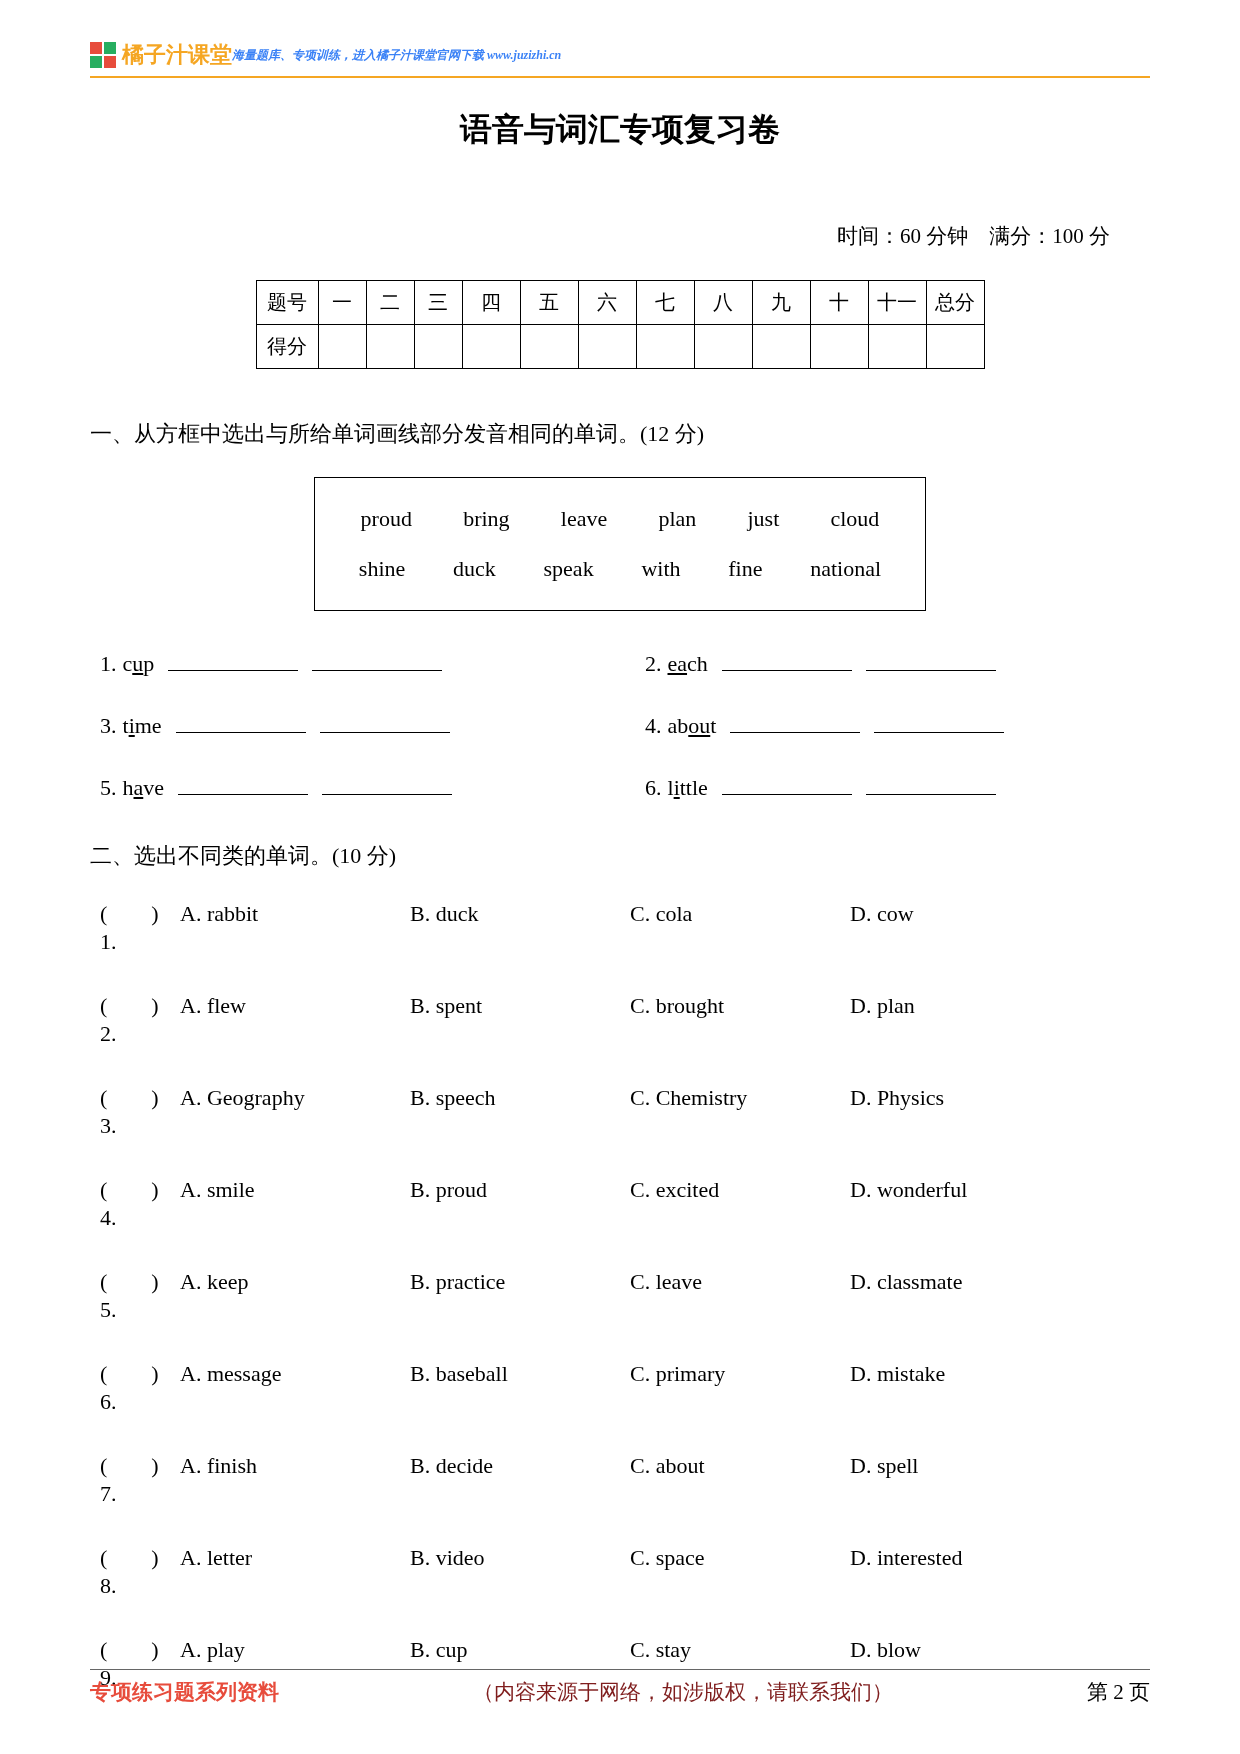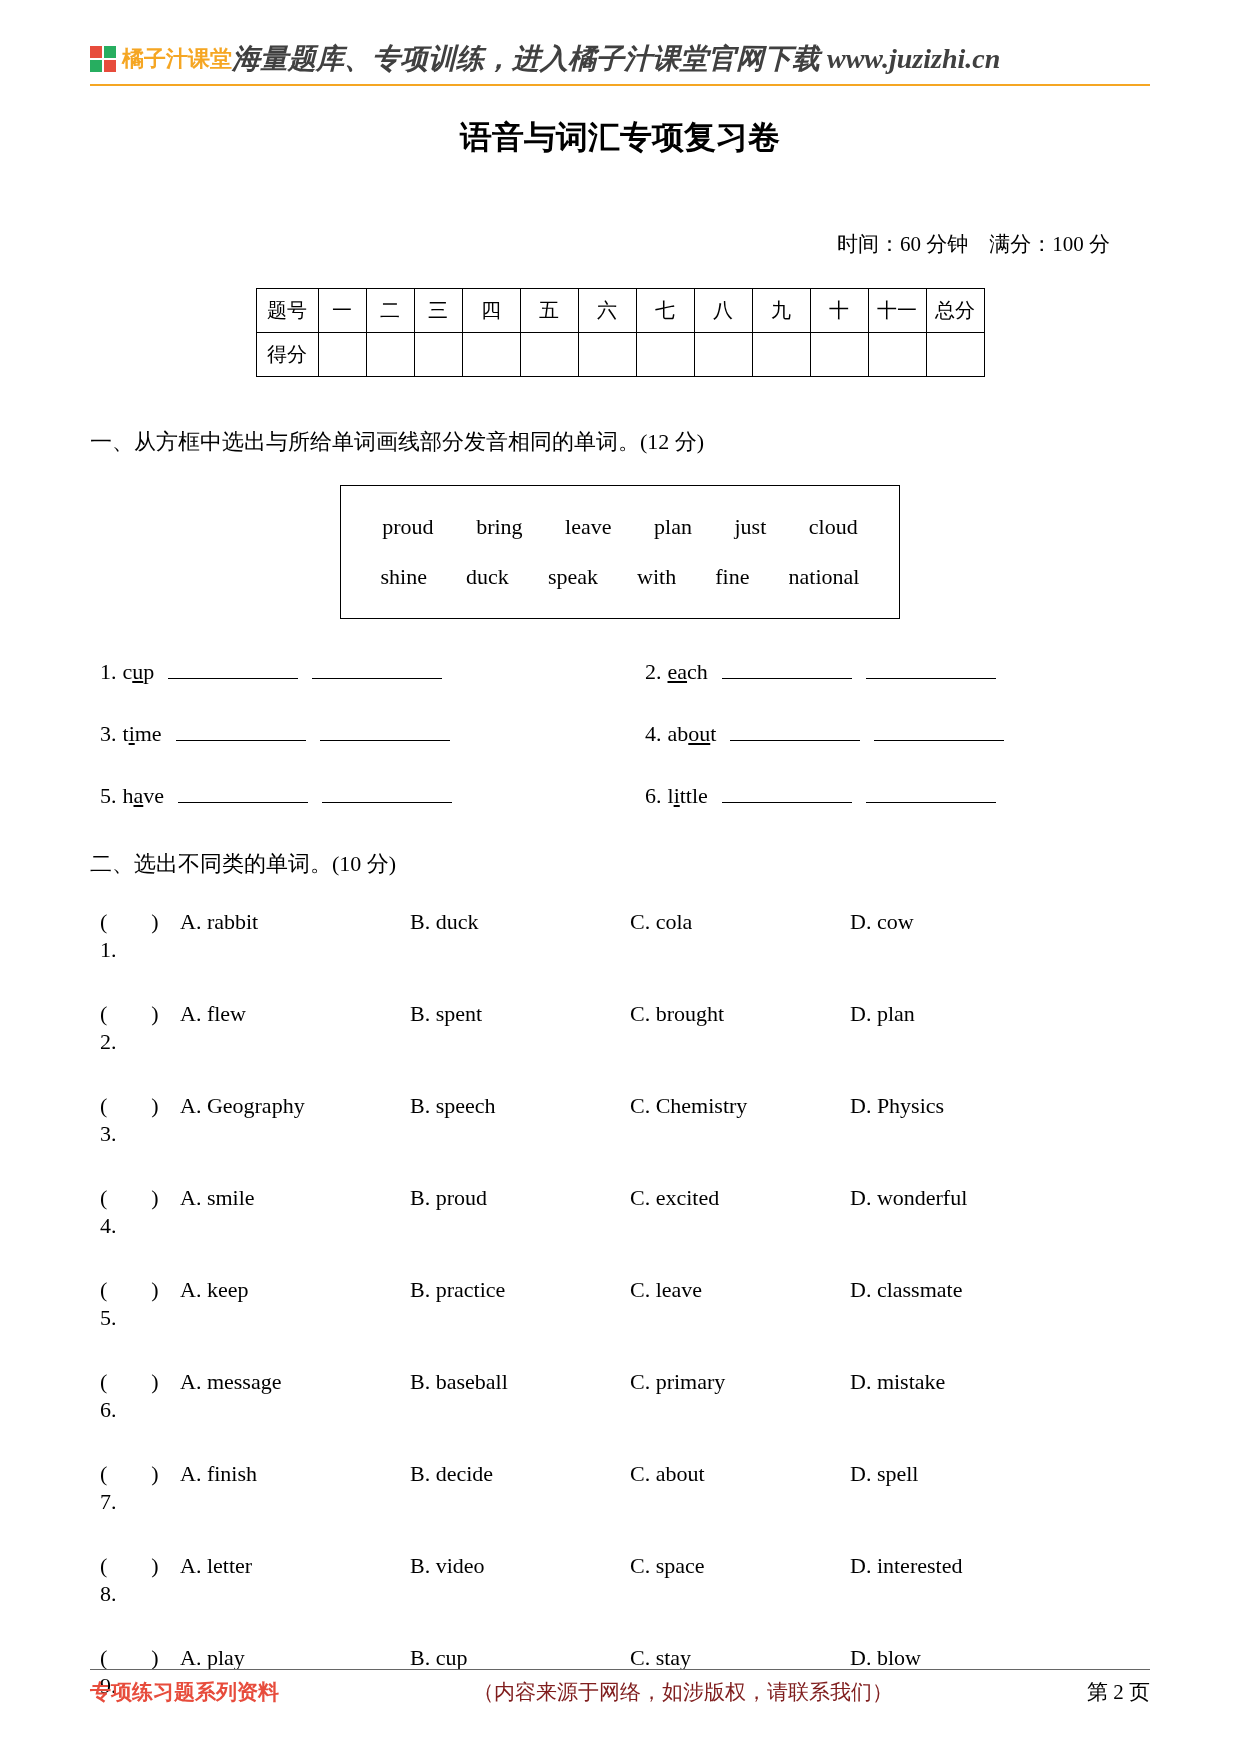--- a/index.html
+++ b/index.html
@@ -38,22 +38,22 @@
     .logo-text {
       font-family: "Microsoft YaHei", sans-serif;
       font-weight: bold;
       color: #f5a623;
       font-size: 22px;
     }
     .header-right {
       font-family: "KaiTi", "楷体", serif;
       font-weight: bold;
       font-style: italic;
-      font-size: 28px;
-      color: #404040;
+      font-size: 12px;
+      color: #3b82f6;
     }
     .title {
       text-align: center;
       font-family: Liberation Mono, monospace;
       font-weight: bold;
       font-size: 32px;
       margin: 30px 0 70px 0;
     }
     .meta {
       text-align: right;
@@ -74,21 +74,21 @@
       height: 40px;
     }
     .score-table td:first-child { min-width: 62px; }
     .score-table td.wide { min-width: 58px; }
     .section-title {
       font-size: 22px;
       margin: 28px 0 28px 0;
     }
     .word-box {
       border: 1px solid #000;
-      width: 560px;
+      width: 612px;
       margin: 0 auto 40px auto;
       padding: 22px 20px;
       font-family: "Times New Roman", serif;
       font-size: 22px;
     }
     .word-row {
       display: flex;
       justify-content: space-around;
       margin: 6px 0;
     }

